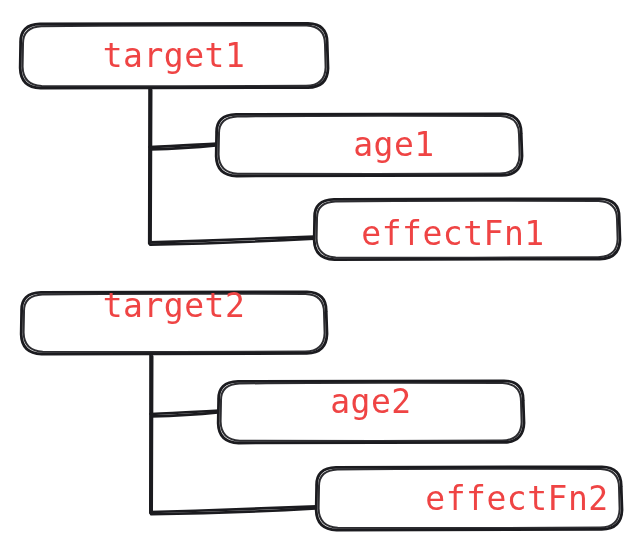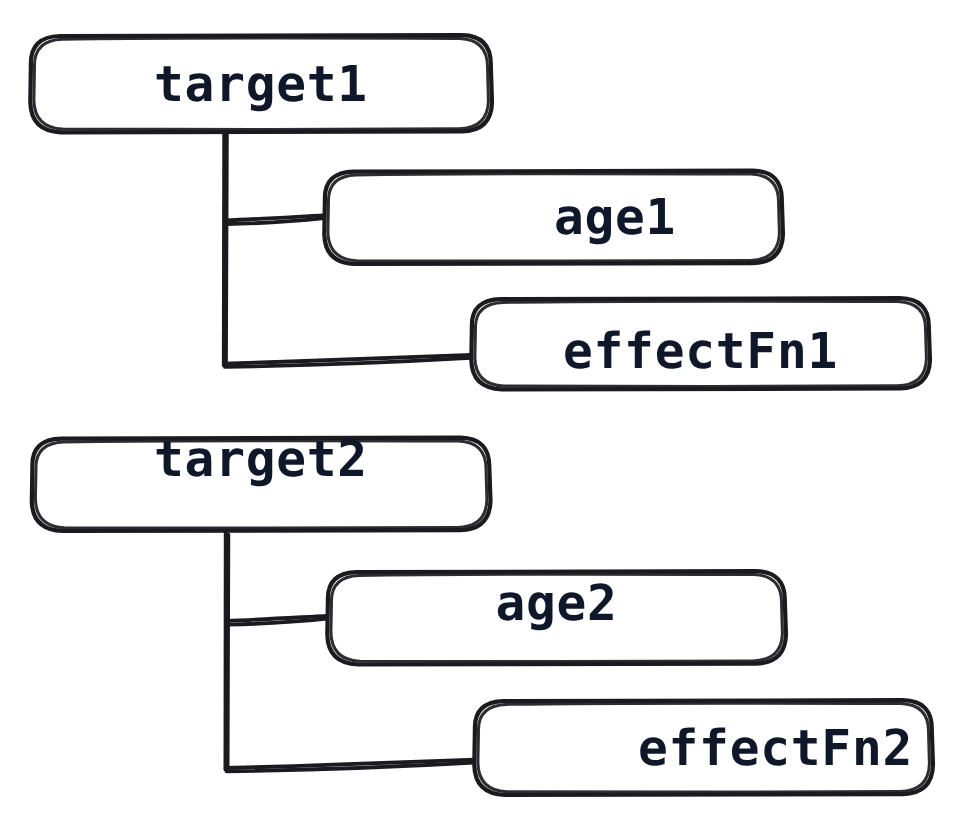--- a/index.html
+++ b/index.html
@@ -22,24 +22,24 @@
     top: 0;
     left: 0;
     width: 642px;
     height: 554px;
   }
   .node-label {
     position: absolute;
     display: flex;
     align-items: center;
     justify-content: center;
-    color: #0f172a;
+    color: #ef4444;
     font-family: "DejaVu Sans Mono", monospace;
     font-size: 33px;
-    font-weight: 700;
+    font-weight: 400;
     letter-spacing: 0.5px;
     white-space: nowrap;
     user-select: none;
   }
 </style>
 </head>
 <body>
 
 <div id="canvas">
 
@@ -98,23 +98,23 @@
 
     <g>
       <path d="M336 467.4 L602 466.8 Q621.6 467.2 621.2 486.4 L622 510.0 Q621.4 529.0 601.8 529.4 L336.6 530.0 Q316.6 529.2 316.2 510.2 L316.6 486.0 Q316.0 467.8 336 467.4 Z" fill="#ffffff" stroke="#1b1b1f" stroke-width="2.8" stroke-linecap="round" stroke-linejoin="round"></path>
       <path d="M337.4 469.6 C405 468.4, 535 468.8, 600.6 469.0 Q619.2 469.8 619.0 487.8 L619.6 509.0 Q619.2 527.2 600.0 527.6 C530 528.4, 400 528.0, 337.8 527.8 Q319.0 527.0 318.6 508.6 L319.0 487.4 Q318.4 470.4 337.4 469.6 Z" fill="none" stroke="#1b1b1f" stroke-width="2.0" stroke-linecap="round" stroke-linejoin="round" opacity="0.92"></path>
     </g>
 
   </svg>
 
   <div class="node-label" style="left:20px; top:23px; width:308px; height:65px;">target1</div>
 
-  <div class="node-label" style="left:232px; top:113px; width:356px; height:63px;">age1</div>
+  <div class="node-label" style="left:216px; top:113px; width:356px; height:63px;">age1</div>
 
-  <div class="node-label" style="left:314px; top:198px; width:306px; height:70px;">effectFn1</div>
+  <div class="node-label" style="left:300px; top:198px; width:306px; height:70px;">effectFn1</div>
 
   <div class="node-label" style="left:21px; top:274px; width:306px; height:63px;">target2</div>
 
   <div class="node-label" style="left:218px; top:370px; width:306px; height:63px;">age2</div>
 
   <div class="node-label" style="left:316px; top:466px; width:306px; height:64px;padding-left:48px;">effectFn2</div>
 
 </div>
 
 </body></html>

